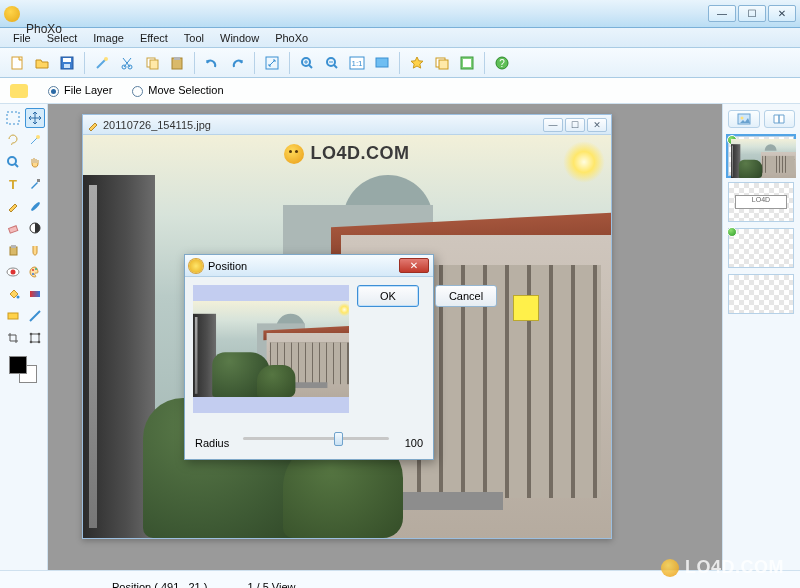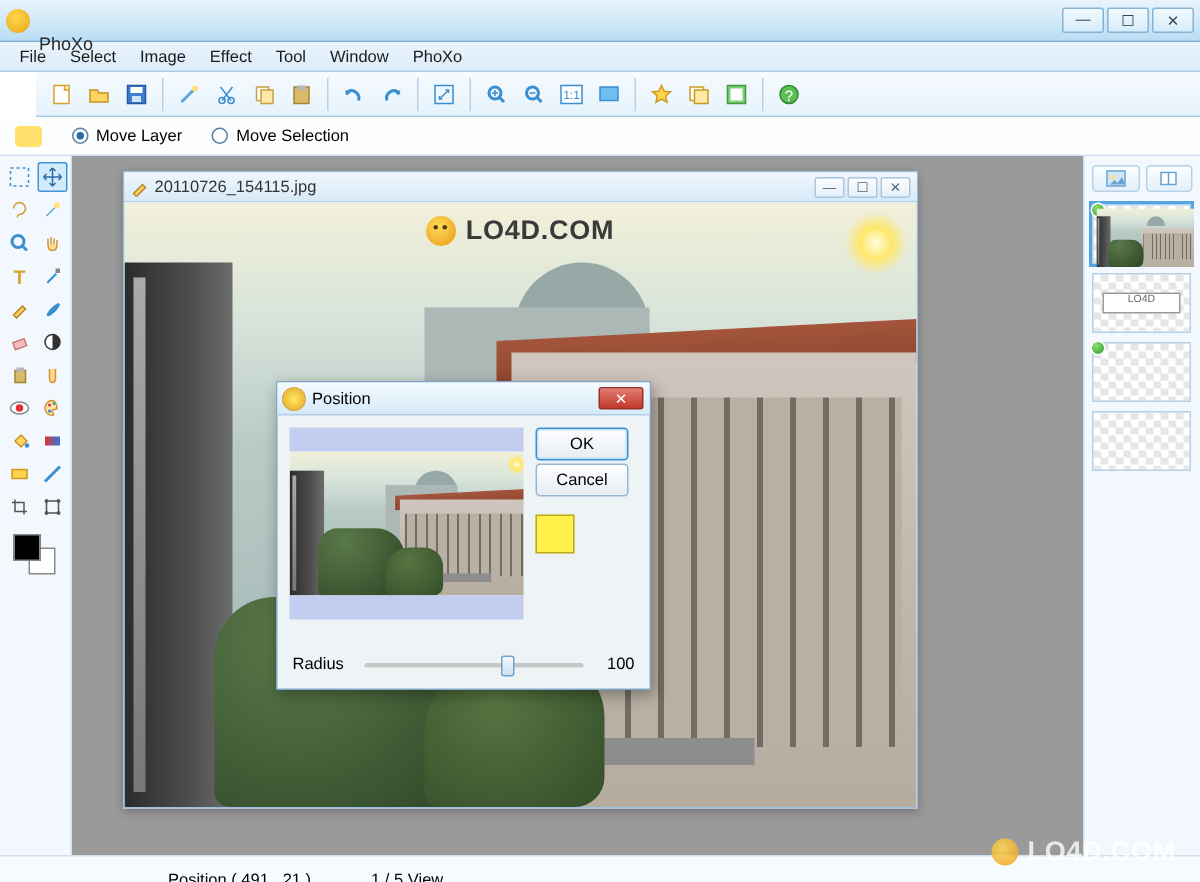--- a/index.html
+++ b/index.html
@@ -10,21 +10,21 @@
 .titlebar .icon { width: 16px; height: 16px; margin-right: 6px; background: radial-gradient(circle at 40% 35%, #ffd54a, #e6a818); border-radius: 50%; }
 .titlebar .title { font-size: 12px; color: #2a2a2a; flex: 1; margin-top: 30px; }
 .titlebar .winbtns { display: flex; gap: 2px; }
 .titlebar .winbtn { width: 28px; height: 17px; border: 1px solid #88b4d6; border-radius: 2px; background: linear-gradient(#f3fafe,#d5ecfb); font-size: 10px; display:flex; align-items:center; justify-content:center; color:#345; }
 
 
 .menubar { height: 20px; background: linear-gradient(#eaf4fc,#dbecf9); border-bottom: 1px solid #a9cbe4; display: flex; align-items: center; padding: 0 6px; gap: 2px; }
 .menubar .item { font-size: 11px; color: #1a1a1a; padding: 2px 7px; }
 
 
-.toolbar { height: 30px; background: linear-gradient(#f6fbff,#e6f2fb); border-bottom: 1px solid #a9cbe4; display: flex; align-items: center; padding: 0 6px; gap: 3px; margin-left: 24px; }
+.toolbar { height: 30px; background: linear-gradient(#f6fbff,#e6f2fb); border-bottom: 1px solid #a9cbe4; display: flex; align-items: center; padding: 0 6px; gap: 3px; }
 .tbtn { width: 22px; height: 22px; display:flex; align-items:center; justify-content:center; border-radius: 2px; }
 .toolbar .sep { width:1px; height:22px; background:#b7d2e8; margin:0 3px; }
 
 
 .optbar { height: 26px; background: #fdfefe; border-bottom: 1px solid #cfe1ef; display:flex; align-items:center; padding: 0 10px; gap: 20px; font-size: 11px; }
 .optbar .noteicon { width:18px; height:14px; background:#ffe16b; border-radius:3px; position:relative; }
 .radio { width:11px; height:11px; border-radius:50%; border:1px solid #5a7fa0; display:inline-flex; align-items:center; justify-content:center; margin-right:5px; vertical-align:middle; }
 .radio.checked::after { content:""; width:5px; height:5px; border-radius:50%; background:#2b6aa6; }
 
 
@@ -65,26 +65,26 @@
 
 
 .dialog { position:absolute; left:136px; top:150px; width:250px; background:#eef3f6; border:1px solid #7fa8c8; box-shadow: 2px 3px 10px rgba(0,0,0,.35); z-index:20; }
 .dialog .dtitle { height:22px; background:linear-gradient(#f5fbff,#d5e9f8); display:flex; align-items:center; padding:0 4px; border-bottom:1px solid #b2cfe6; font-size:11px; }
 .dialog .dtitle .sunicon { width:14px; height:14px; margin-right:5px; background:radial-gradient(circle,#ffe66b,#e6a818); border-radius:50%; box-shadow: 0 0 0 1px #d9a43a; }
 .dialog .dtitle .close { margin-left:auto; width:30px; height:15px; background:linear-gradient(#e27b73,#c1392b); border:1px solid #9c2f23; border-radius:2px; color:#fff; font-size:10px; display:flex; align-items:center; justify-content:center; }
 .dialog .dbody { padding:8px; display:flex; gap:8px; }
 .dialog .preview { width:156px; }
 .dialog .preview .pad { height:16px; background:#c3cdf0; }
 .dialog .preview .pimg { height:96px; position:relative; overflow:hidden; }
-.dialog .btns { display:flex; flex-direction:column; gap:2px; }
+.dialog .btns { display:flex; flex-direction:row; gap:16px; }
 .dialog button { width:62px; height:22px; font-size:11px; background:linear-gradient(#fdfdfe,#e6edf3); border:1px solid #96b7d2; border-radius:3px; }
 .dialog button.primary { border:1px solid #3d8fd6; box-shadow: inset 0 0 0 1px #bfe0fb; }
 .dialog .cswatch { width:26px; height:26px; background:#fff04a; border:1px solid #bba82e; margin-top:10px; }
 .dialog .sliders { padding:6px 10px 10px; font-size:11px; }
-.dialog .srow { display:flex; align-items:center; gap:8px; margin-top:10px; }
+.dialog .srow { display:flex; align-items:flex-start; gap:8px; margin-top:10px; }
 .dialog .srow .lab { width:40px; }
 .dialog .srow .val { width:26px; text-align:right; }
 .track { flex:1; height:3px; background:#c7c7c7; position:relative; border-radius:2px; }
 .thumb { position:absolute; top:-5px; width:9px; height:14px; background:linear-gradient(#f3f9fe,#c9e1f4); border:1px solid #6fa2cc; border-radius:2px; }
 
 
 .layers { width:78px; background:#f2f8fd; border-left:1px solid #cfe1ef; padding:6px 5px; }
 .layers .tabs { display:flex; gap:4px; margin-bottom:8px; }
 .layers .tab { flex:1; height:18px; border:1px solid #b6d1e7; border-radius:3px; background:linear-gradient(#fbfeff,#e3f0fa); display:flex; align-items:center; justify-content:center; }
 .layers .ly { position:relative; width:66px; height:40px; border:1px solid #b6d1e7; margin-bottom:6px; background: repeating-conic-gradient(#e6e6e6 0 25%, #fff 0 50%) 0 0/10px 10px; }
@@ -241,21 +241,21 @@
   <div class="tbtn">
       <svg width="16" height="16">
         <circle cx="8" cy="8" r="6" fill="#5fbf57" stroke="#2d8a2a"></circle>
         <text x="8" y="12" font-size="10" text-anchor="middle" fill="#fff">?</text>
       </svg>
     </div>
 </div>
 
 <div class="optbar">
   <div class="noteicon"></div>
-  <label><span class="radio checked"></span><span>Move Layer</span></label>
+  <label><span class="radio checked"></span><span>File Layer</span></label>
   <label><span class="radio"></span><span>Move Selection</span></label>
 </div>
 
 <div class="main">
 
   <div class="tools">
     <div class="grid">
       <div class="tool">
           <svg width="14" height="14">
             <rect x="1" y="1" width="12" height="12" fill="none" stroke="#3a8fd1" stroke-dasharray="2 2"></rect>

